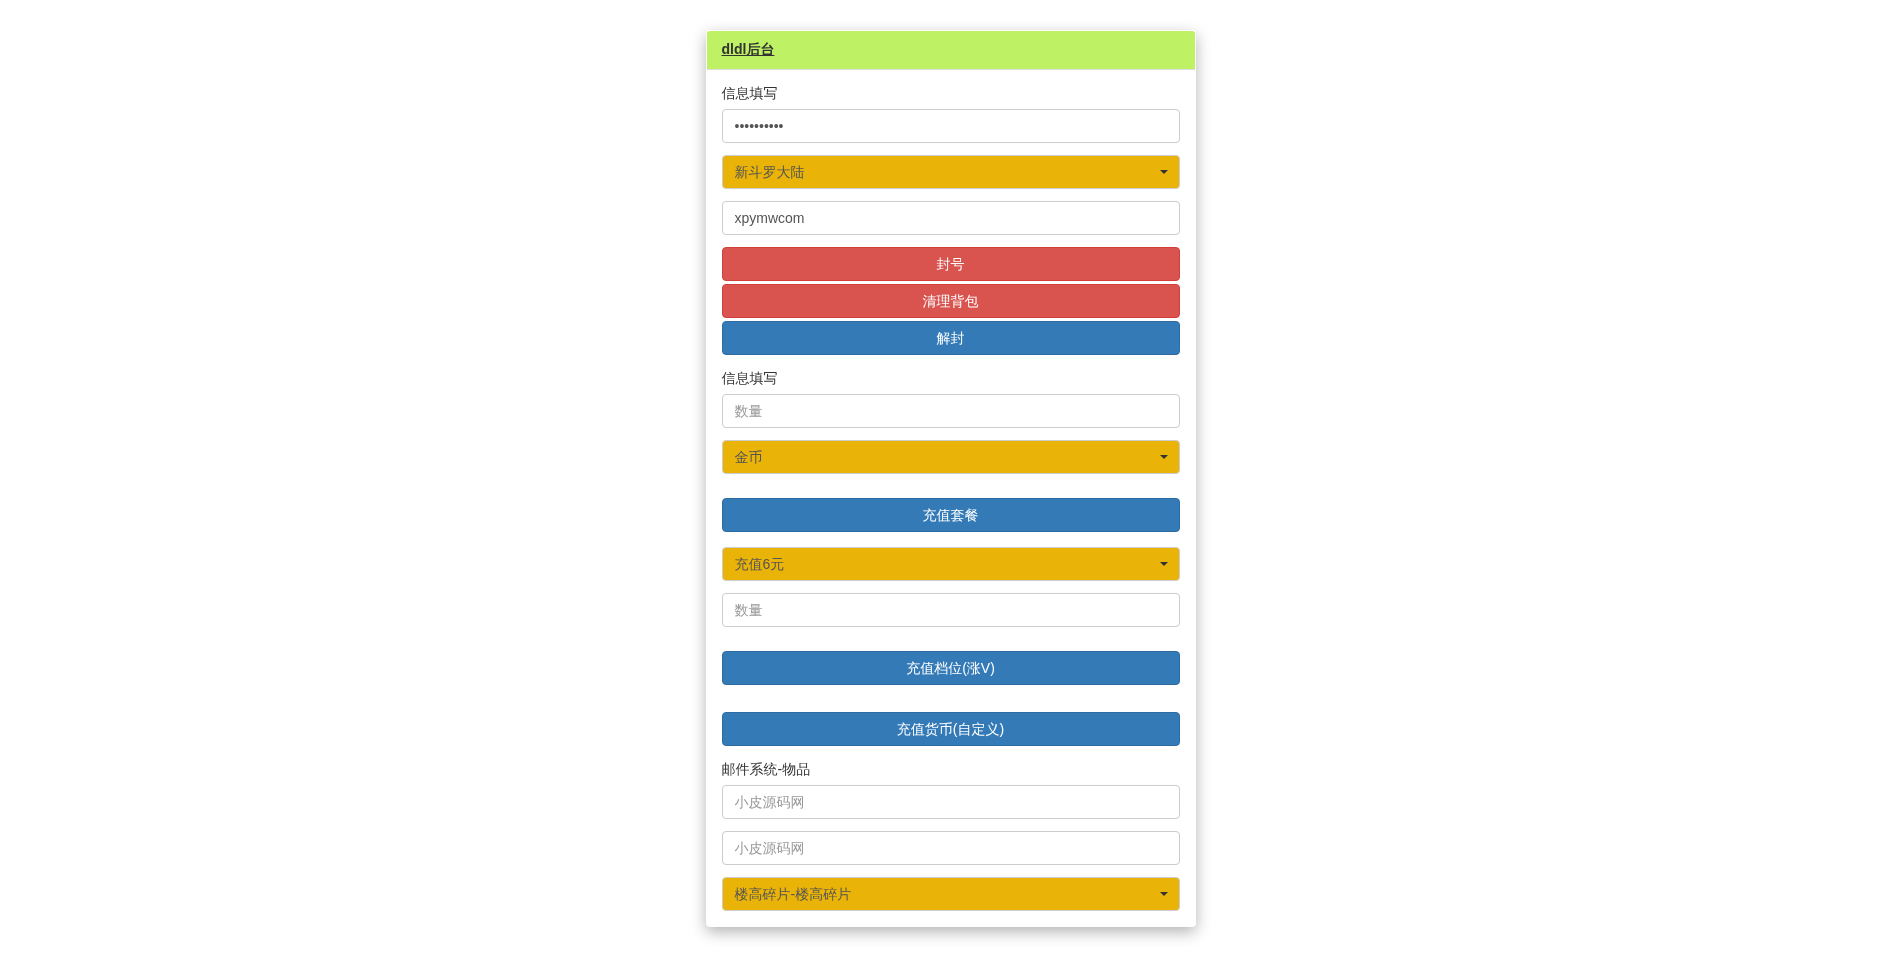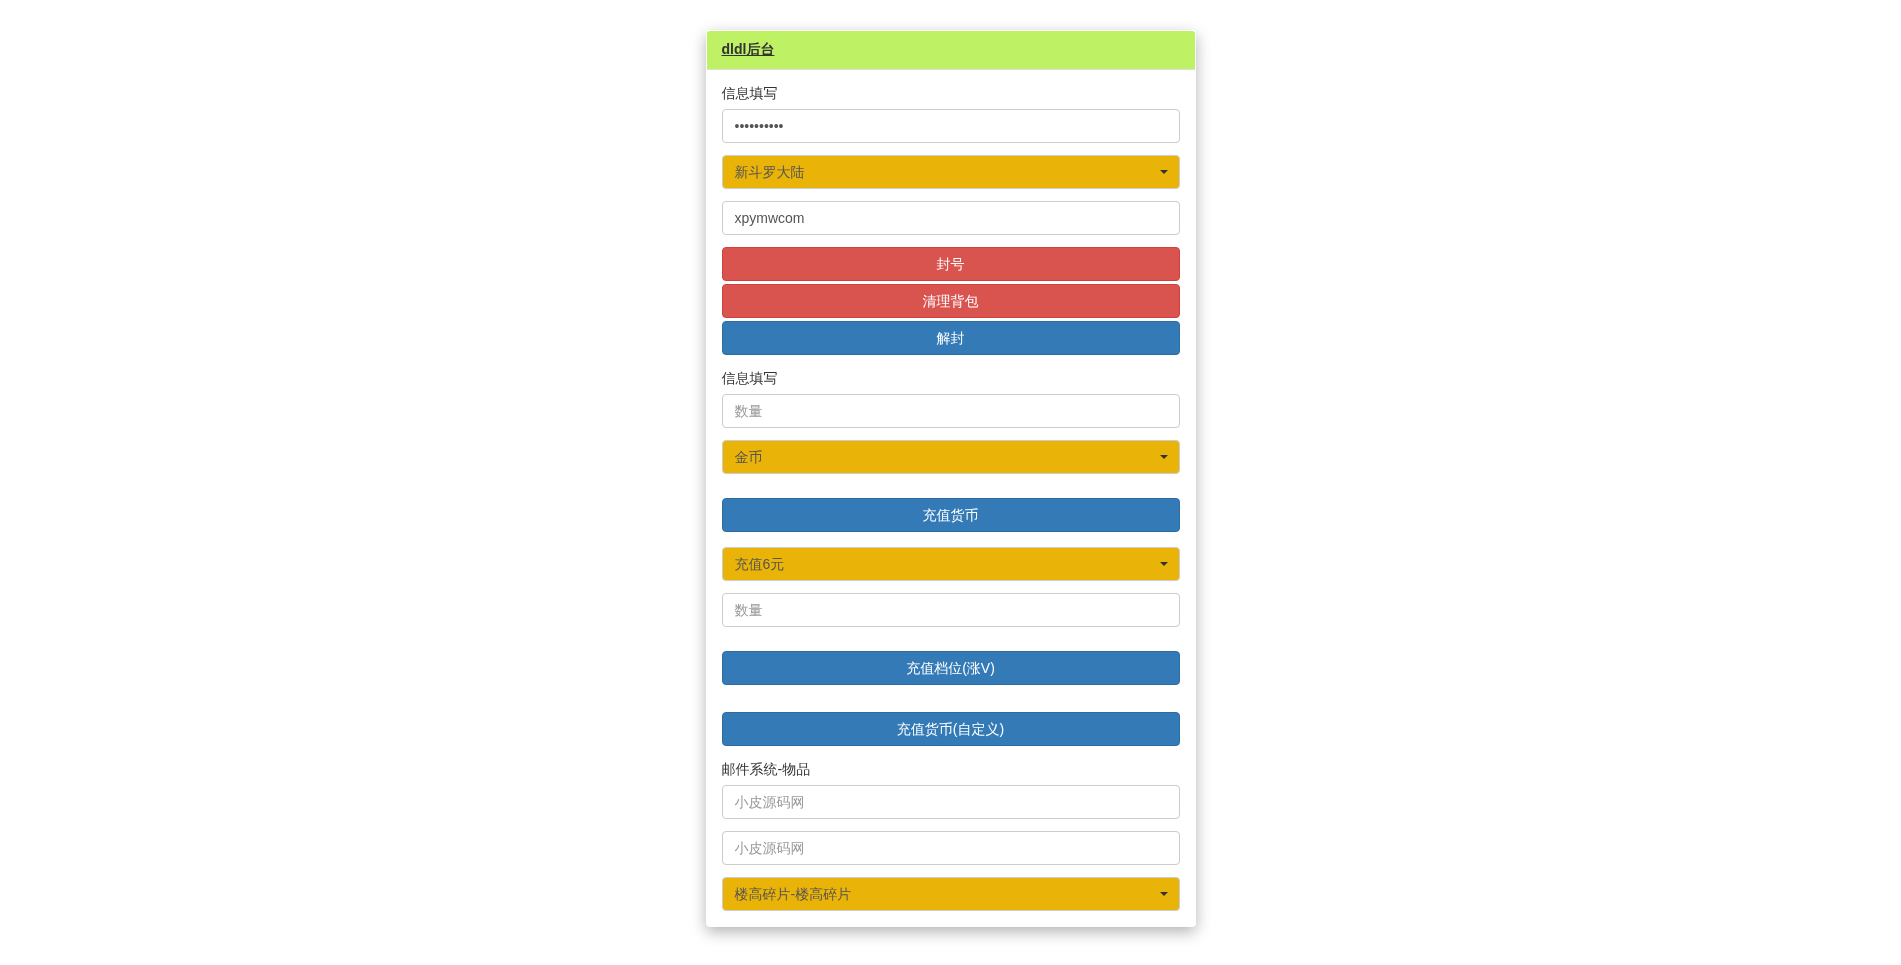--- a/index.html
+++ b/index.html
@@ -133,21 +133,21 @@
 
     <span class="section-label">信息填写</span>
     <input type="text" class="form-control" placeholder="数量" style="">
 
     <div class="select-wrapper">
       <button class="form-control">金币</button>
       <span class="caret"></span>
     </div>
 
     <div class="gap"></div>
-    <button class="btn btn-primary">充值货币</button>
+    <button class="btn btn-primary">充值套餐</button>
     <div class="gap"></div>
 
     <div class="select-wrapper">
       <button class="form-control">充值6元</button>
       <span class="caret"></span>
     </div>
 
     <input type="text" class="form-control" placeholder="数量" style="">
 
     <div class="gap"></div>

